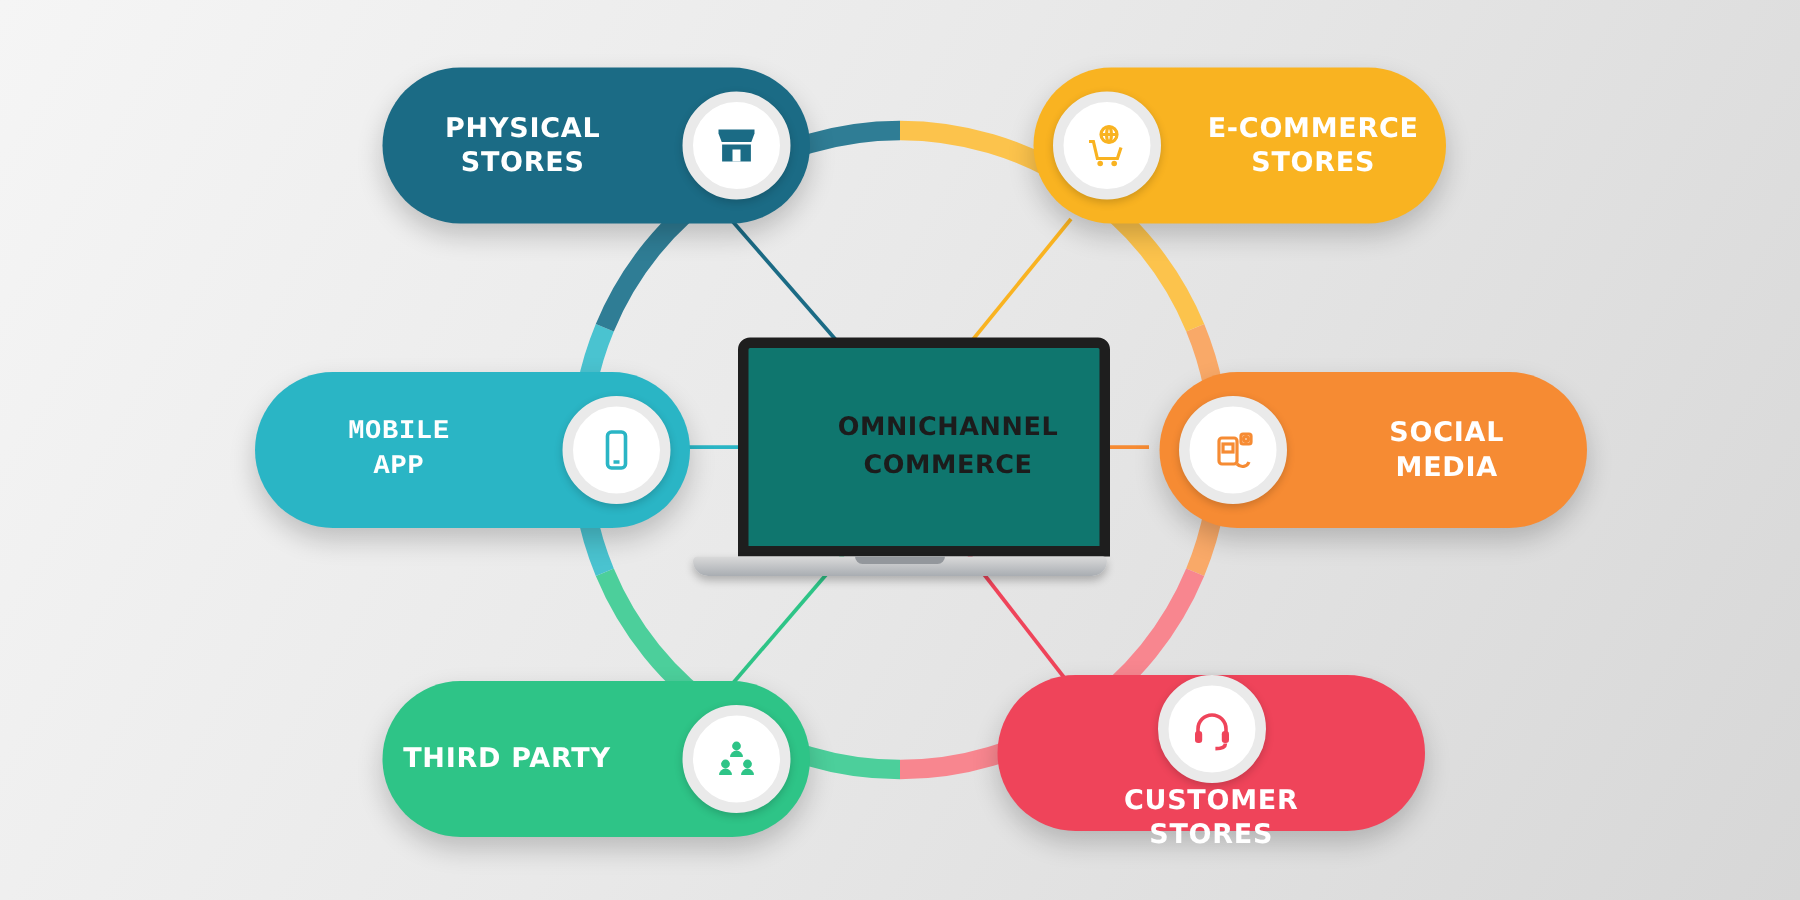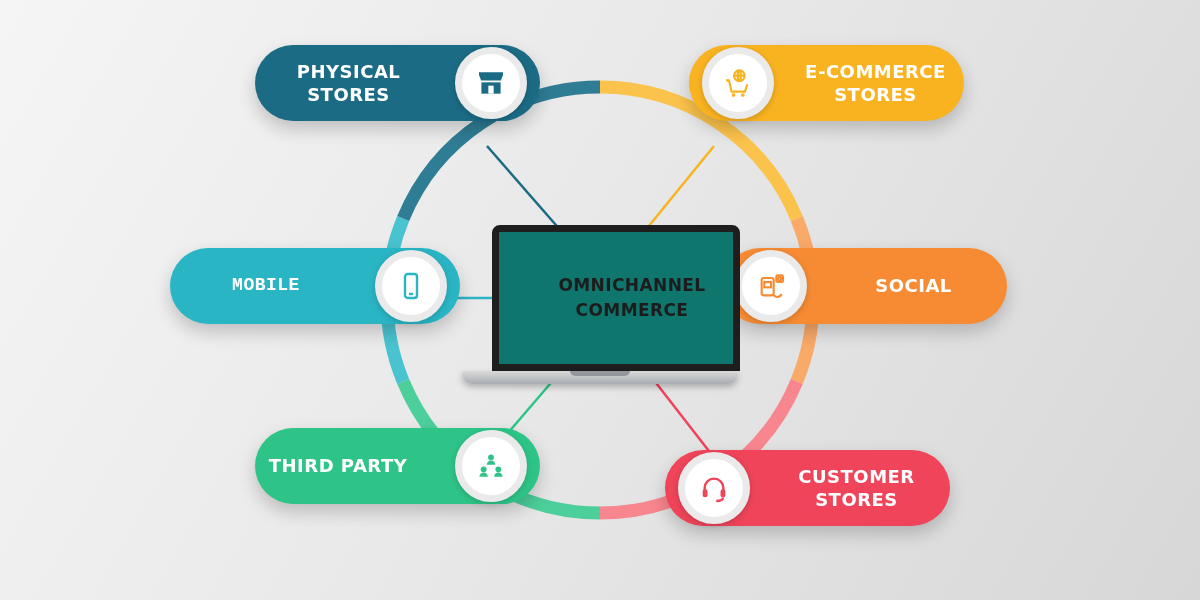--- a/index.html
+++ b/index.html
@@ -6,44 +6,44 @@
   body{
     width:1200px;height:600px;overflow:hidden;
     font-family:"DejaVu Sans","Liberation Sans",sans-serif;
     background:linear-gradient(120deg,#f5f5f5 0%,#e9e9e9 45%,#d7d7d7 100%);
   }
   .stage{position:relative;width:1200px;height:600px;}
   .underlay{position:absolute;left:0;top:0;}
 
   
   .pill{
-    position:absolute;height:76px;border-radius:54px;
+    position:absolute;height:104px;border-radius:54px;
     display:flex;align-items:center;
     box-shadow:0 8px 18px rgba(0,0,0,.20);
     background:var(--c);z-index:3;
   }
   .pill .txt{
     flex:1;text-align:center;color:#ffffff;font-weight:bold;
     font-size:18px;line-height:1.3;letter-spacing:.5px;
   }
   .icon-circle{
     width:58px;height:58px;background:#ffffff;border-radius:50%;
     border:7px solid #eaeaea;flex:0 0 auto;
     display:flex;align-items:center;justify-content:center;
     margin:0 13px;color:var(--c);
     box-shadow:0 2px 6px rgba(0,0,0,.18);
   }
   .icon-circle svg{display:block;}
 
   #pill-physical {left:255px;top:45px; width:285px;--c:#1b6b85;}
   #pill-ecommerce{left:689px;top:45px; width:275px;--c:#f9b321;}
   #pill-mobile   {left:170px;top:248px;width:290px;font-family:Liberation Mono, monospace;--c:#2ab5c5;}
-  #pill-social   {left:722px;top:248px;width:285px;align-items:center;--c:#f68b33;}
-  #pill-third    {left:255px;top:428px;width:285px;gap:21px;--c:#2ec487;}
-  #pill-support  {left:665px;top:450px;width:285px;--c:#ef445a;}
+  #pill-social   {left:773px;top:248px;width:285px;align-items:center;--c:#f68b33;}
+  #pill-third    {left:255px;top:454px;width:285px;gap:21px;--c:#2ec487;}
+  #pill-support  {left:665px;top:450px;width:285px;flex-direction:column;--c:#ef445a;}
 
   
   .laptop-screen{
     position:absolute;left:492px;top:225px;width:202px;height:132px;
     background:#0f766e;border:7px solid #1e1e1e;border-radius:8px 8px 0 0;
     display:flex;flex-direction:column;align-items:center;justify-content:center;
     z-index:4;
     padding-left:32px;
   }
   .laptop-screen .line{
@@ -120,20 +120,21 @@
     </div>
     <div class="txt">
       <div>E-COMMERCE</div>
       <div>STORES</div>
     </div>
   </div>
 
   <div class="pill" id="pill-mobile">
     <div class="txt">
       <div>MOBILE</div>
+      <div>APP</div>
     </div>
     <div class="icon-circle">
       <svg width="32" height="32" viewBox="0 0 24 24" fill="none" stroke="currentColor" stroke-width="1.8">
         <rect x="7.5" y="3" width="9" height="18" rx="2"></rect>
         <line x1="10.5" y1="18" x2="13.5" y2="18"></line>
       </svg>
     </div>
   </div>
 
   <div class="pill" id="pill-social">
@@ -141,20 +142,21 @@
       <svg width="32" height="32" viewBox="0 0 24 24" fill="none" stroke="currentColor" stroke-width="1.6">
         <rect x="5" y="6" width="9" height="13" rx="1.5"></rect>
         <rect x="7" y="9" width="5" height="4"></rect>
         <rect x="16" y="4" width="5" height="5" rx="1"></rect>
         <circle cx="18.5" cy="6.5" r="1.2"></circle>
         <path d="M14 19c2 2 5 1.5 6-1"></path>
       </svg>
     </div>
     <div class="txt">
       <div>SOCIAL</div>
+      <div>MEDIA</div>
     </div>
   </div>
 
   <div class="pill" id="pill-third">
     <div class="txt">
       <div>THIRD PARTY</div>
     </div>
     <div class="icon-circle">
       <svg width="32" height="32" viewBox="0 0 24 24" fill="currentColor">
         <circle cx="12" cy="5.5" r="2.2"></circle>

